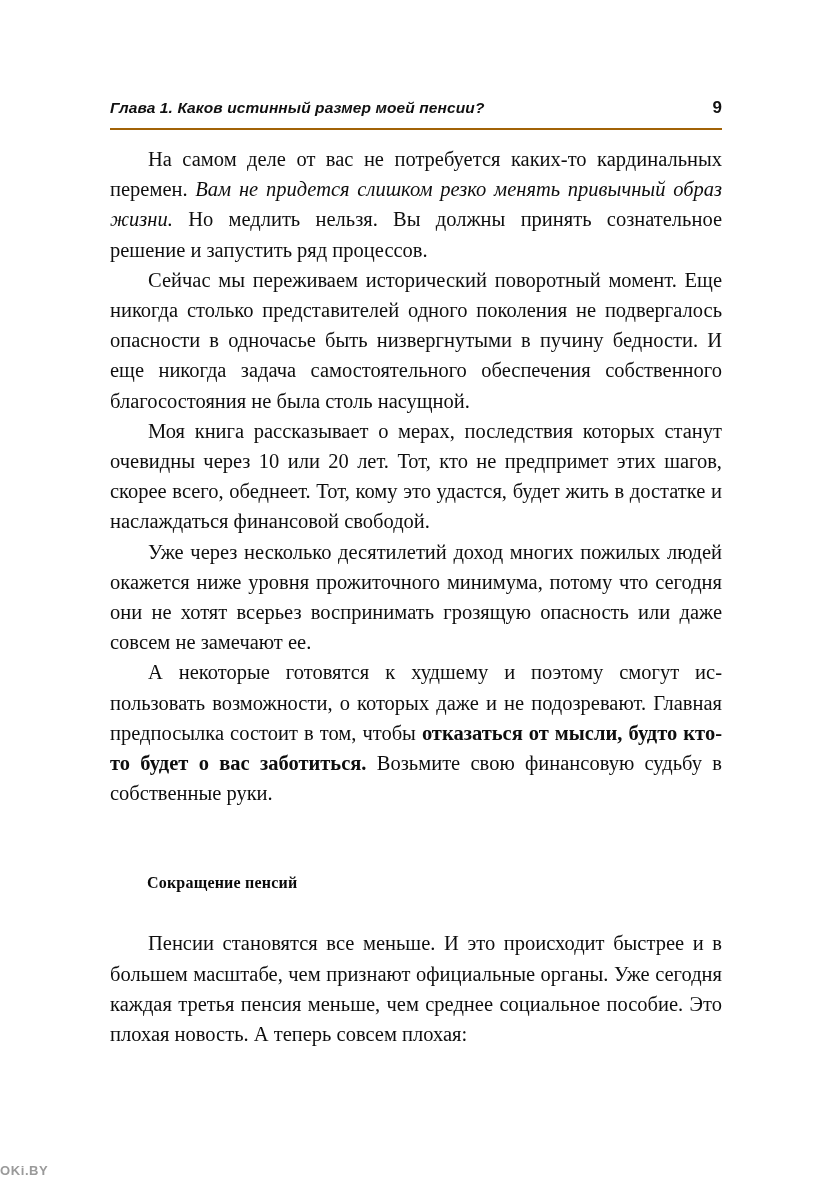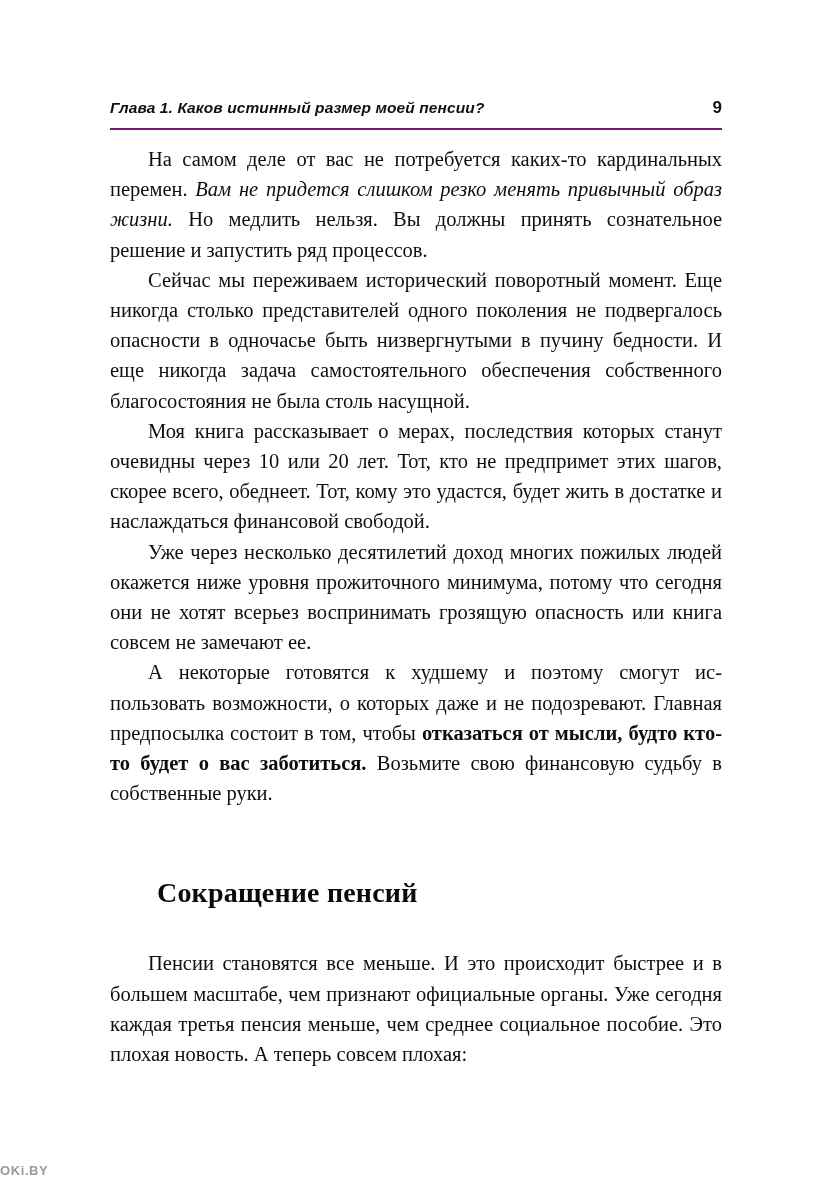--- a/index.html
+++ b/index.html
@@ -20,21 +20,21 @@
     left: 110px;
     top: 0;
     width: 612px;
   }
 
   
   .runhead {
     position: relative;
     margin-top: 98px;
     height: 30px;
-    border-bottom: 2px solid #701a75;
+    border-bottom: 2px solid #a16207;
   }
   .runhead-title {
     font-family: "Liberation Sans", sans-serif;
     font-style: italic;
     font-weight: bold;
     font-size: 15.5px;
     color: #111111;
     letter-spacing: 0.1px;
     line-height: 20px;
     display: inline-block;
@@ -67,25 +67,25 @@
   }
   .em {
     font-style: italic;
   }
   .strong {
     font-weight: bold;
   }
 
   
   h2.section-heading {
-    margin: 17px;
+    margin: 7px;
     padding-left: 30px;
     font-family: "Liberation Serif", serif;
     font-weight: bold;
-    font-size: 28px;
+    font-size: 16px;
     line-height: 32px;
     color: #0b0b0b;
     letter-spacing: 0.2px;
   }
   .heading-space-before { height: 52px; }
   .heading-space-after  { height: 22px; }
 
   
   .watermark {
     position: absolute;
@@ -113,21 +113,21 @@
     </div>
 
     <div class="body-block">
 
       <p class="para"><span>На самом деле от вас не потребуется каких-то кардиналь­ных перемен. </span><span class="em">Вам не придется слишком резко менять при­вычный образ жизни.</span><span> Но медлить нельзя. Вы должны принять сознательное решение и запустить ряд процессов.</span></p>
 
       <p class="para">Сейчас мы переживаем исторический поворотный момент. Еще никогда столько представителей одного поколения не подвергалось опасности в одночасье быть низвергнутыми в пучину бедности. И еще никогда задача самостоятельного обеспечения собственного благосостояния не была столь на­сущной.</p>
 
       <p class="para">Моя книга рассказывает о мерах, последствия которых станут очевидны через 10 или 20 лет. Тот, кто не предпримет этих шагов, скорее всего, обеднеет. Тот, кому это удастся, будет жить в достатке и наслаждаться финансовой свободой.</p>
 
-      <p class="para">Уже через несколько десятилетий доход многих пожилых людей окажется ниже уровня прожиточного минимума, пото­му что сегодня они не хотят всерьез воспринимать грозящую опасность или книга совсем не замечают ее.</p>
+      <p class="para">Уже через несколько десятилетий доход многих пожилых людей окажется ниже уровня прожиточного минимума, пото­му что сегодня они не хотят всерьез воспринимать грозящую опасность или даже совсем не замечают ее.</p>
 
 
       <p class="para"><span>А некоторые готовятся к худшему и поэтому смогут ис­пользовать возможности, о которых даже и не подозревают. Главная предпосылка состоит в том, чтобы </span><span class="strong">отказаться от мысли, будто кто-то будет о вас заботиться.</span><span> Возьмите свою финансовую судьбу в собственные руки.</span></p>
 
     </div>
 
     <div class="heading-space-before"></div>
 
     <h2 class="section-heading">Сокращение пенсий</h2>
 

